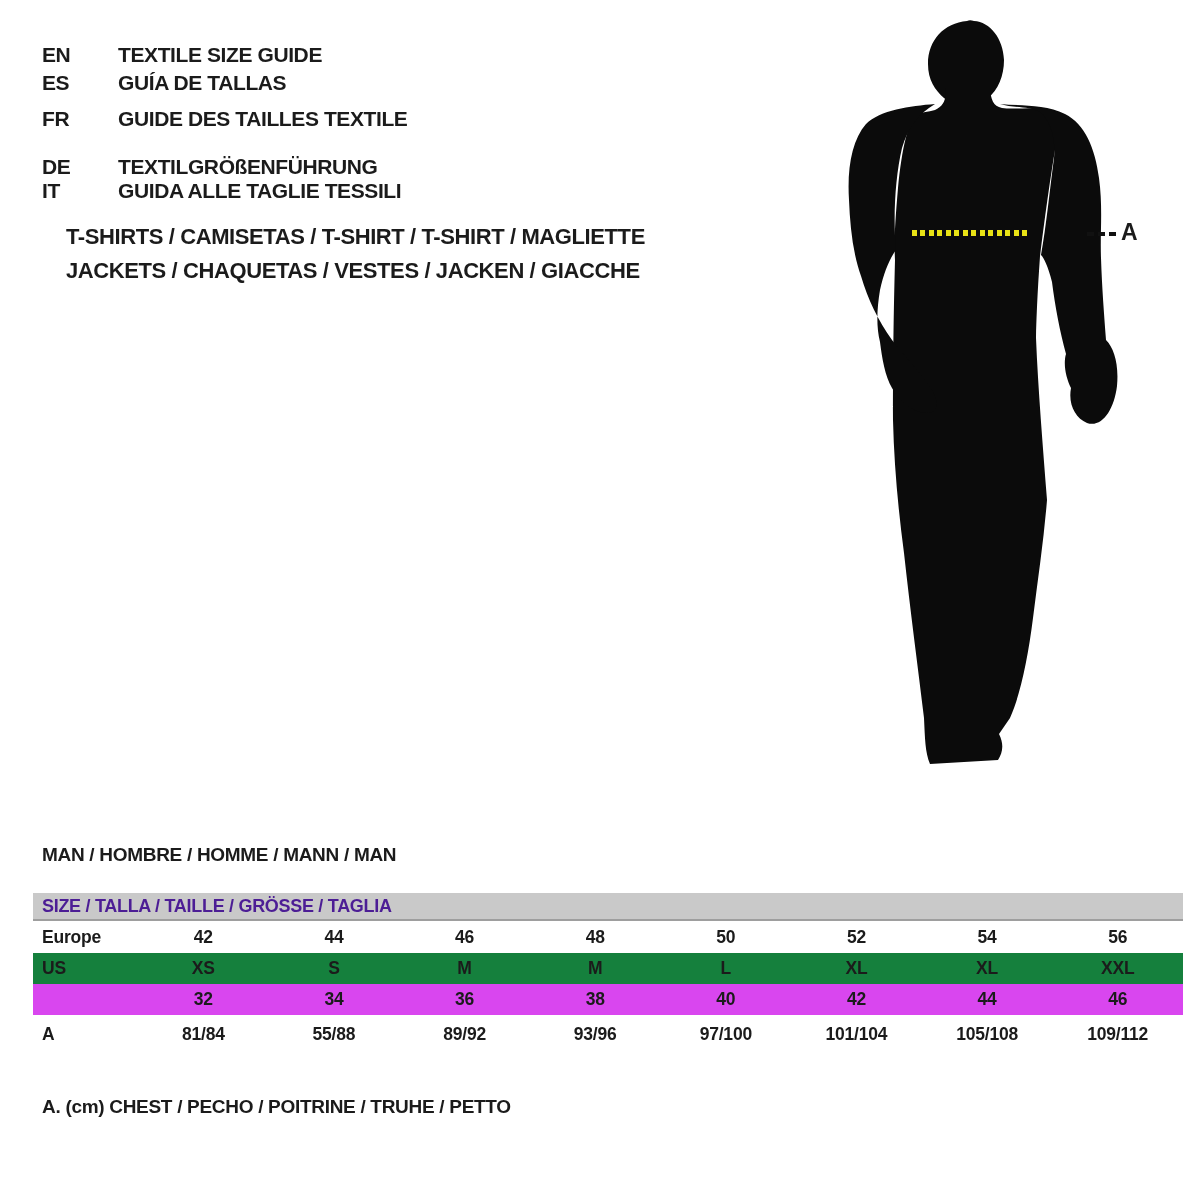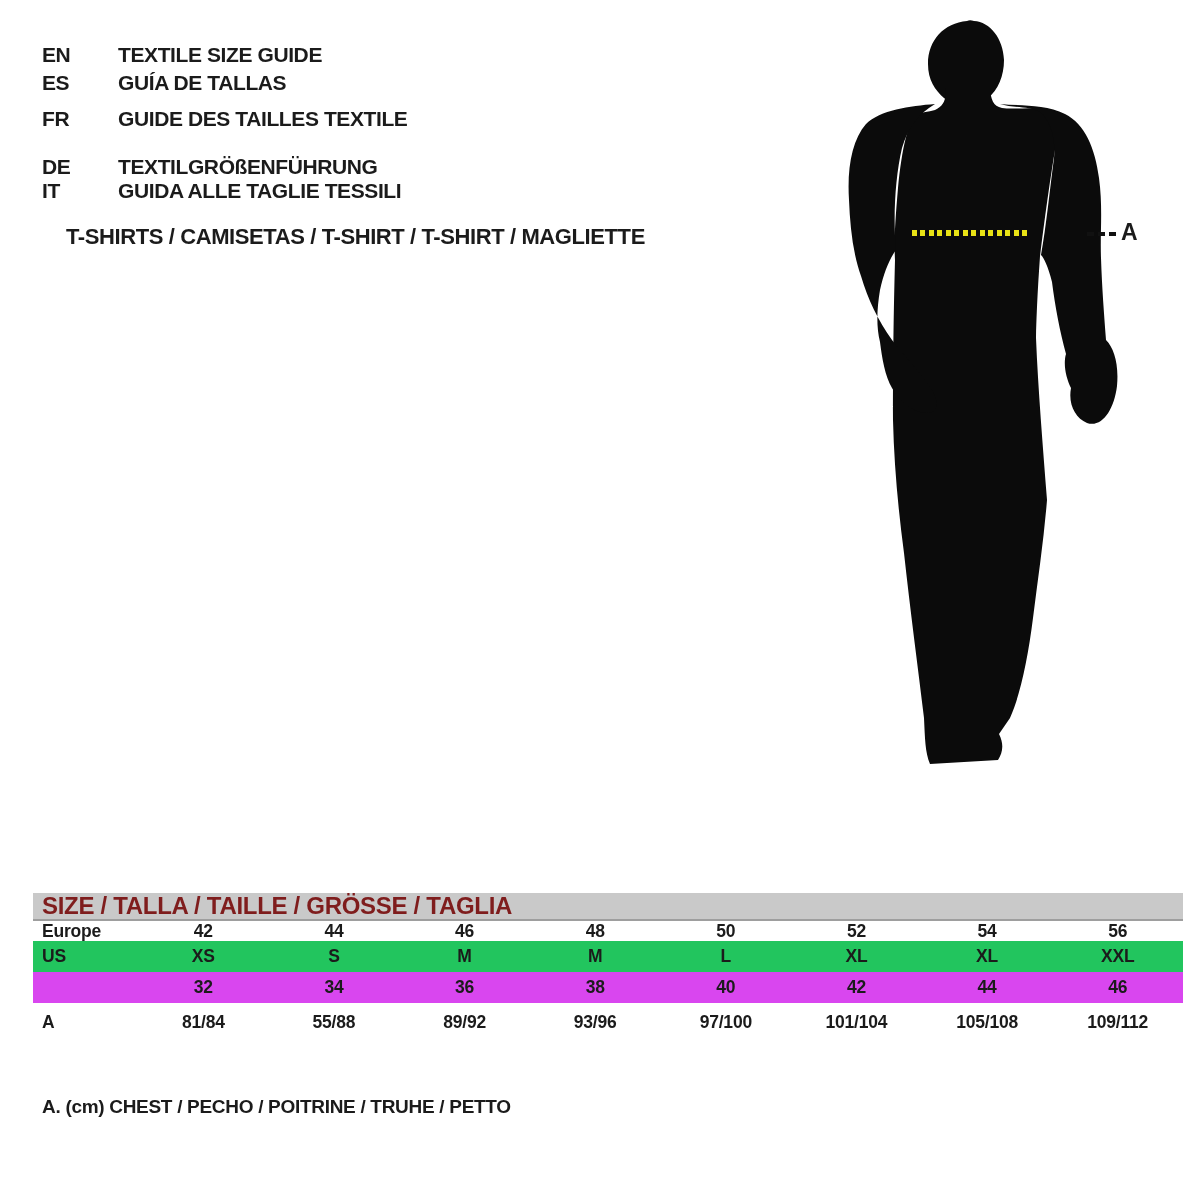--- a/index.html
+++ b/index.html
@@ -33,27 +33,27 @@
   .measure-letter{position:absolute;left:1121px;top:219px;font-size:23px;letter-spacing:-0.3px;}
 
   
   .section-heading{position:absolute;left:42px;top:843px;height:24px;line-height:24px;font-size:19px;letter-spacing:-0.3px;white-space:nowrap;}
 
   
   .size-table{position:absolute;left:33px;top:893px;width:1150px;}
   .st-header{
     height:26px;line-height:26px;
     background:#c9c9c9;border-bottom:2px solid #9e9e9e;
-    padding-left:9px;font-size:24px;color:#7f1d1d;letter-spacing:-0.3px;
+    padding-left:9px;font-size:18px;color:#4c1d95;letter-spacing:-0.3px;
   }
   .st-row{display:flex;align-items:center;font-size:17.5px;letter-spacing:-0.2px;}
   .st-row .label{width:105px;padding-left:9px;text-align:left;box-sizing:border-box;}
   .st-row .cell{flex:1;text-align:center;}
-  .row-europe{height:20px;background:#ffffff;}
-  .row-us{height:31px;background:#22c55e;}
+  .row-europe{height:32px;background:#ffffff;}
+  .row-us{height:31px;background:#15803d;}
   .row-num{height:31px;background:#d946ef;}
   .row-a{height:38px;background:#ffffff;}
 
   
   .footnote{position:absolute;left:42px;top:1094px;height:26px;line-height:26px;font-size:19px;letter-spacing:-0.3px;white-space:nowrap;}
 </style>
 </head>
 <body>
 
 <div class="page">
@@ -70,20 +70,21 @@
     </div>
     <div class="lang-row" style="top:153px">
       <span class="lang-code">DE</span><span>TEXTILGRÖßENFÜHRUNG</span>
     </div>
     <div class="lang-row" style="top:177px">
       <span class="lang-code">IT</span><span>GUIDA ALLE TAGLIE TESSILI</span>
     </div>
   </div>
 
   <div class="product-line" style="top:222px">T-SHIRTS / CAMISETAS / T-SHIRT / T-SHIRT / MAGLIETTE</div>
+  <div class="product-line" style="top:256px">JACKETS / CHAQUETAS / VESTES / JACKEN / GIACCHE</div>
 
   <div class="figure-wrap">
     <svg width="300" height="772" viewBox="0 0 300 772" xmlns="http://www.w3.org/2000/svg">
 
       <path fill="#0b0b0b" d="M127,13 C104,15 88,32 88,56 C88,72 95,82 104,90 C110,95 140,95 148,90 C158,82 164,68 164,52 C163,30 150,14 134,13 C131,12 129,12 127,13 Z"></path>
 
       <path fill="#0b0b0b" d="M105,80
            C107,92 103,98 95,102 C88,104 82,104 78,106
            C68,112 62,140 58,180 C55,215 54,232 55,252
            C54,290 53,340 53,412 C54,455 58,500 64,545
@@ -110,20 +111,21 @@
            C220,324 215,298 212,274 C208,258 204,250 201,247
            C206,220 210,180 214,150 C216,130 210,112 200,104
            C190,98 172,100 160,96 Z"></path>
     </svg>
   </div>
 
   <div class="measure-dotted"></div>
   <div class="measure-dashes"></div>
   <div class="measure-letter">A</div>
 
+  <div class="section-heading">MAN / HOMBRE / HOMME / MANN / MAN</div>
 
   <div class="size-table">
     <div class="st-header">SIZE / TALLA / TAILLE / GRÖSSE / TAGLIA</div>
 
     <div class="st-row row-europe">
       <div class="label">Europe</div>
       <div class="cell">42</div>
       <div class="cell">44</div>
       <div class="cell">46</div>
       <div class="cell">48</div>

